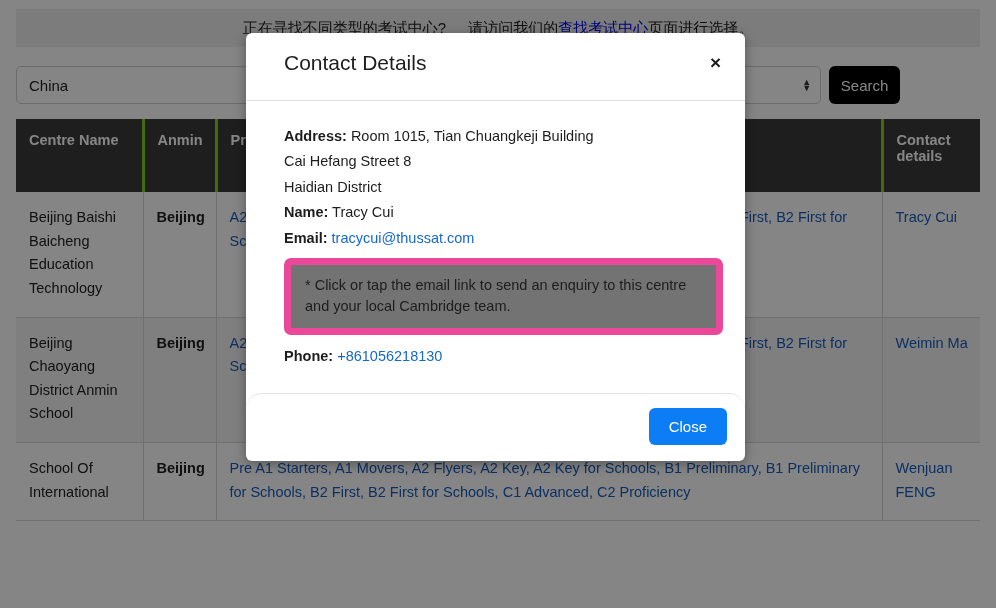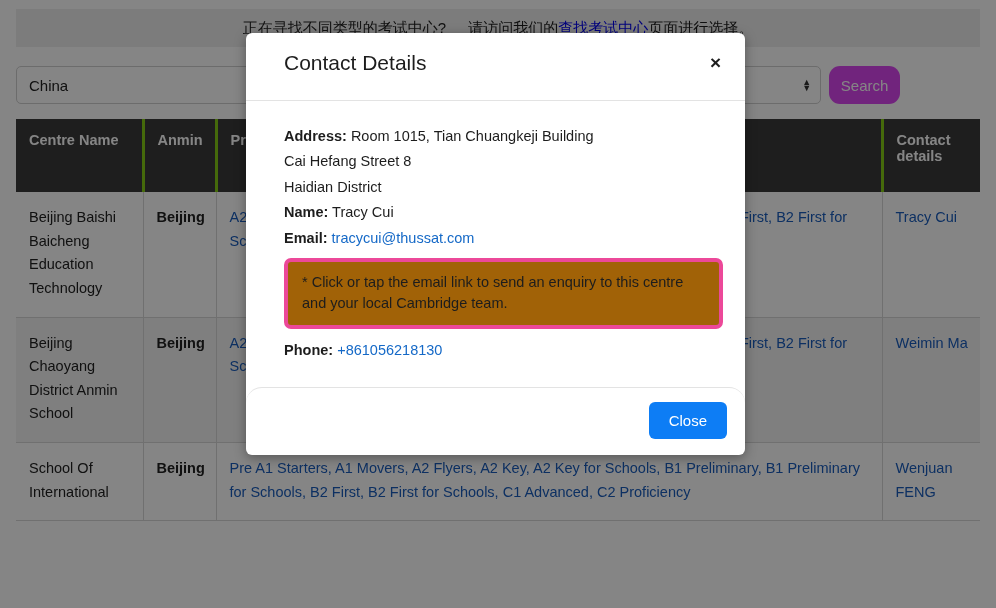--- a/index.html
+++ b/index.html
@@ -58,23 +58,23 @@
     position: absolute; right: 9px; top: 50%;
     transform: translateY(-50%);
     display: flex; flex-direction: column;
     line-height: 6px; font-size: 9px; color: #333;
   }
   .sel-country { width: 380px; }
   .sel-mid     { width: 300px; margin-left: 8px; }
   .sel-type    { width: 190px; margin-left: 8px; }
   .search-btn {
     width: 78px; margin-left: 8px;
-    background: #d946ef;
+    background: #000000;
     color: #ffffff;
-    border: none; border-radius: 11px;
+    border: none; border-radius: 6px;
     font-size: 15px;
     display: flex; align-items: center; justify-content: center;
     cursor: pointer;
   }
 
   
   .tablewrap {
     position: absolute;
     left: 16px; top: 119px;
     width: 964px;
@@ -144,23 +144,23 @@
   .modal-body {
     padding: 24px 22px 22px 38px;
     font-size: 14.5px; color: #1d1d1d;
     line-height: 1.55;
   }
   .modal-body .line { margin: 0 0 3px 0; }
   .modal-body b { font-weight: bold; }
   .modal-body a { color: #1569c7; text-decoration: none; }
   .note {
     margin: 9px 0 10px 0;
-    border: 4px solid #ec4899;
+    border: 7px solid #ec4899;
     border-radius: 7px;
-    background: #a16207;
+    background: #737373;
     padding: 10px 12px 11px 14px;
     line-height: 1.45;
     color: #1d1d1d;
   }
   .modal-footer {
     border-top: 1px solid #e3e3e3;
     padding: 14px 18px 16px 18px;
     display: flex; justify-content: flex-end; border-radius: 16px;
   }
   .close-btn {

